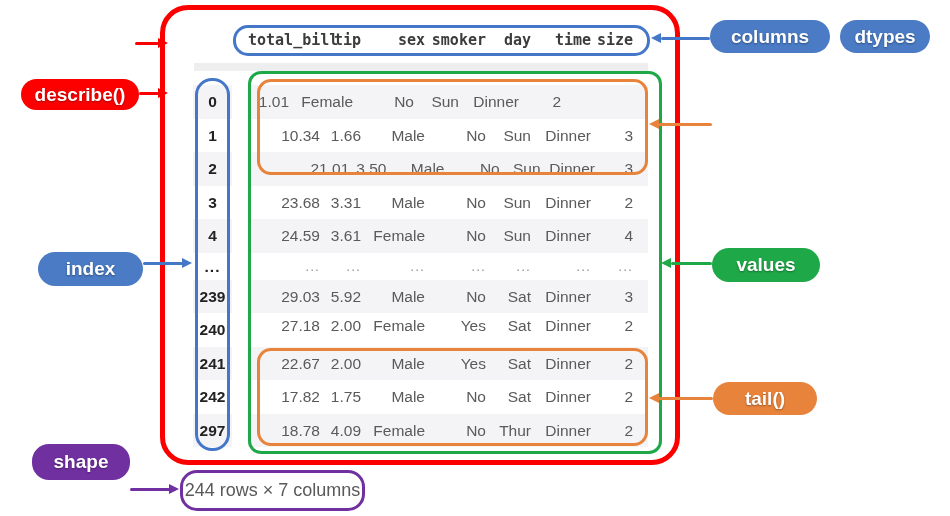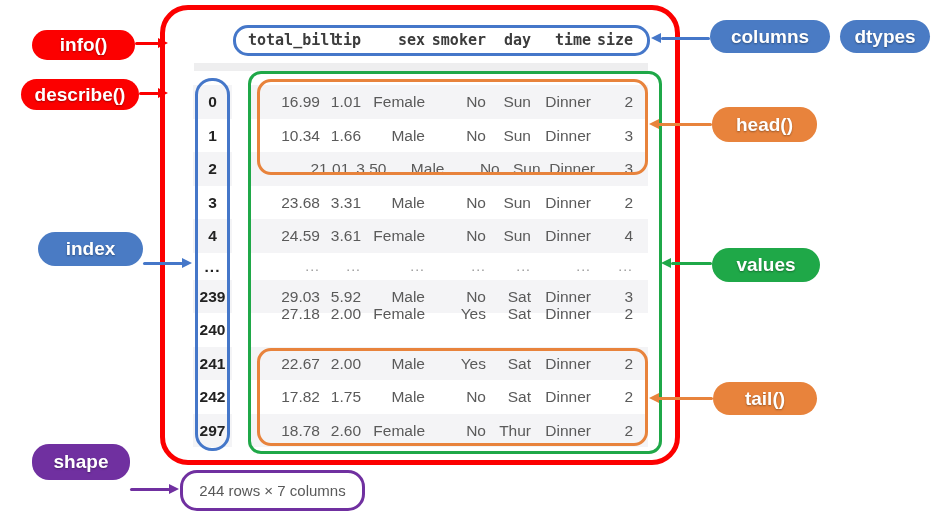--- a/index.html
+++ b/index.html
@@ -27,33 +27,33 @@
   
   .outline { position:absolute; box-sizing:border-box; background:transparent; }
   .ol-columns { left:233px; top:25px; width:417px; height:31px; border:3px solid #4577c9; border-radius:15px; z-index:3; }
   .ol-index   { left:195px; top:78px;  width:35px;  height:373px; border:3px solid #4577c9; border-radius:17px; z-index:3; }
   .ol-values  { left:248px; top:71px;  width:414px; height:383px; border:3px solid #1fa848; border-radius:13px; z-index:3; }
   .ol-head    { left:257px; top:79px;  width:391px; height:96px;  border:3.5px solid #e8833c; border-radius:14px; z-index:4; }
   .ol-tail    { left:257px; top:348px; width:391px; height:98px;  border:3.5px solid #e8833c; border-radius:14px; z-index:4; }
   .ol-frame   { left:160px; top:5px;   width:520px; height:460px; border:5px solid #fc0000; border-radius:28px; z-index:5; }
   .shape-box  { left:180px; top:470px; width:185px; height:41px; border:3.5px solid #7030a0; border-radius:17px;
                 display:flex; align-items:center; justify-content:center; z-index:5;
-                font-size:15px; color:#595959; white-space:nowrap; }
+                font-size:18px; color:#595959; white-space:nowrap; }
   
   .pill { position:absolute; border-radius:17px; color:#ffffff; font-weight:bold;
           display:flex; align-items:center; justify-content:center; font-size:19px;
           text-shadow:0 1px 2px rgba(0,0,0,0.35); z-index:7; white-space:nowrap; }
   .p-red    { background:#fc0000; }
   .p-blue   { background:#4a7bc4; }
   .p-orange { background:#e8833c; }
   .p-green  { background:#1fa848; }
   .p-purple { background:#7030a0; }
   .pill-info     { left:32px;  top:30px;  width:103px; height:30px; }
   .pill-describe { left:21px;  top:79px;  width:118px; height:31px; }
-  .pill-index    { left:38px;  top:232px; width:105px; height:34px; }
+  .pill-index    { left:38px;  top:252px; width:105px; height:34px; }
   .pill-shape    { left:32px;  top:444px; width:98px;  height:36px; }
   .pill-columns  { left:710px; top:20px;  width:120px; height:33px; }
   .pill-dtypes   { left:840px; top:20px;  width:90px;  height:33px; }
   .pill-head     { left:712px; top:107px; width:105px; height:35px; }
   .pill-values   { left:712px; top:248px; width:108px; height:34px; }
   .pill-tail     { left:713px; top:382px; width:104px; height:33px; }
   
   .aline { position:absolute; height:3px; border-radius:1.5px; z-index:6; }
   .ahead { position:absolute; width:0; height:0; border-top:5.5px solid transparent;
            border-bottom:5.5px solid transparent; z-index:6; }
@@ -95,21 +95,20 @@
       <div class="icell stripe" style="top: 134px; height: 33.5px; line-height: 33.5px;">4</div>
       <div class="icell ell" style="top: 167.5px; height: 27px; line-height: 27px;">...</div>
       <div class="icell stripe" style="top: 194.5px; height: 33.5px; line-height: 33.5px;">239</div>
       <div class="icell" style="top: 228px; height: 33.5px; line-height: 33.5px;">240</div>
       <div class="icell stripe" style="top: 261.5px; height: 33.5px; line-height: 33.5px;">241</div>
       <div class="icell" style="top: 295px; height: 33.5px; line-height: 33.5px;">242</div>
       <div class="icell stripe" style="top: 328.5px; height: 33.5px; line-height: 33.5px;">297</div>
     </div>
   <div class="data-grid">
       <div class="drow stripe" style="top: 0px; height: 33.5px;">
-        <div class="dcell" style="width: 72px; line-height: 33.5px;">16.99</div>
         <div class="dcell" style="width: 41px; line-height: 33.5px;">1.01</div>
         <div class="dcell" style="width: 64px; line-height: 33.5px;">Female</div>
         <div class="dcell" style="width: 61px; line-height: 33.5px;">No</div>
         <div class="dcell" style="width: 45px; line-height: 33.5px;">Sun</div>
         <div class="dcell" style="width: 60px; line-height: 33.5px;">Dinner</div>
         <div class="dcell" style="width: 42px; line-height: 33.5px;">2</div>
       </div>
       <div class="drow" style="top: 33.5px; height: 33.5px;">
         <div class="dcell" style="width: 72px; line-height: 33.5px;">10.34</div>
         <div class="dcell" style="width: 41px; line-height: 33.5px;">1.66</div>
@@ -157,21 +156,21 @@
       </div>
       <div class="drow stripe" style="top: 194.5px; height: 33.5px;">
         <div class="dcell" style="width: 72px; line-height: 33.5px;">29.03</div>
         <div class="dcell" style="width: 41px; line-height: 33.5px;">5.92</div>
         <div class="dcell" style="width: 64px; line-height: 33.5px;">Male</div>
         <div class="dcell" style="width: 61px; line-height: 33.5px;">No</div>
         <div class="dcell" style="width: 45px; line-height: 33.5px;">Sat</div>
         <div class="dcell" style="width: 60px; line-height: 33.5px;">Dinner</div>
         <div class="dcell" style="width: 42px; line-height: 33.5px;">3</div>
       </div>
-      <div class="drow" style="top: 212px; height: 33.5px;">
+      <div class="drow" style="top: 224px; height: 33.5px;">
         <div class="dcell" style="width: 72px; line-height: 33.5px;">27.18</div>
         <div class="dcell" style="width: 41px; line-height: 33.5px;">2.00</div>
         <div class="dcell" style="width: 64px; line-height: 33.5px;">Female</div>
         <div class="dcell" style="width: 61px; line-height: 33.5px;">Yes</div>
         <div class="dcell" style="width: 45px; line-height: 33.5px;">Sat</div>
         <div class="dcell" style="width: 60px; line-height: 33.5px;">Dinner</div>
         <div class="dcell" style="width: 42px; line-height: 33.5px;">2</div>
       </div>
       <div class="drow stripe" style="top: 261.5px; height: 33.5px;">
         <div class="dcell" style="width: 72px; line-height: 33.5px;">22.67</div>
@@ -186,46 +185,44 @@
         <div class="dcell" style="width: 72px; line-height: 33.5px;">17.82</div>
         <div class="dcell" style="width: 41px; line-height: 33.5px;">1.75</div>
         <div class="dcell" style="width: 64px; line-height: 33.5px;">Male</div>
         <div class="dcell" style="width: 61px; line-height: 33.5px;">No</div>
         <div class="dcell" style="width: 45px; line-height: 33.5px;">Sat</div>
         <div class="dcell" style="width: 60px; line-height: 33.5px;">Dinner</div>
         <div class="dcell" style="width: 42px; line-height: 33.5px;">2</div>
       </div>
       <div class="drow stripe" style="top: 328.5px; height: 33.5px;">
         <div class="dcell" style="width: 72px; line-height: 33.5px;">18.78</div>
-        <div class="dcell" style="width: 41px; line-height: 33.5px;">2.60</div>
+        <div class="dcell" style="width: 41px; line-height: 33.5px;">4.09</div>
         <div class="dcell" style="width: 64px; line-height: 33.5px;">Female</div>
         <div class="dcell" style="width: 61px; line-height: 33.5px;">No</div>
         <div class="dcell" style="width: 45px; line-height: 33.5px;">Thur</div>
         <div class="dcell" style="width: 60px; line-height: 33.5px;">Dinner</div>
         <div class="dcell" style="width: 42px; line-height: 33.5px;">2</div>
       </div>
     </div>
 
   <div class="outline ol-head"></div>
   <div class="outline ol-tail"></div>
   <div class="outline ol-columns"></div>
   <div class="outline ol-index"></div>
   <div class="outline ol-values"></div>
   <div class="outline ol-frame"></div>
   <div class="outline shape-box">
     <span>244 rows × 7 columns</span>
   </div>
 
-  <div class="pill p-red pill-info">info()</div>
   <div class="pill p-red pill-describe">describe()</div>
   <div class="pill p-blue pill-index">index</div>
   <div class="pill p-purple pill-shape">shape</div>
   <div class="pill p-blue pill-columns">columns</div>
   <div class="pill p-blue pill-dtypes">dtypes</div>
-  <div class="pill p-orange pill-head">head()</div>
   <div class="pill p-green pill-values">values</div>
   <div class="pill p-orange pill-tail">tail()</div>
 
   <div class="aline ln-red ar-info-line"></div>
   <div class="ahead hd-red r ar-info-head"></div>
   <div class="aline ln-red ar-describe-line"></div>
   <div class="ahead hd-red r ar-describe-head"></div>
   <div class="aline ln-blue ar-index-line"></div>
   <div class="ahead hd-blue r ar-index-head"></div>
   <div class="aline ln-purple ar-shape-line"></div>

